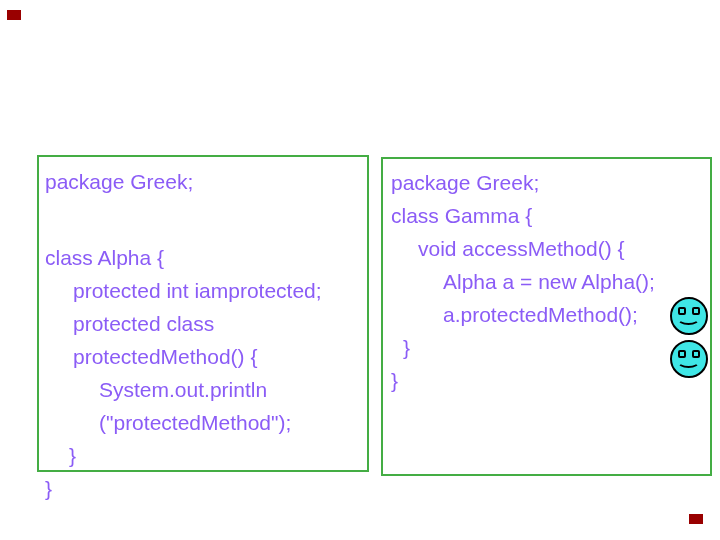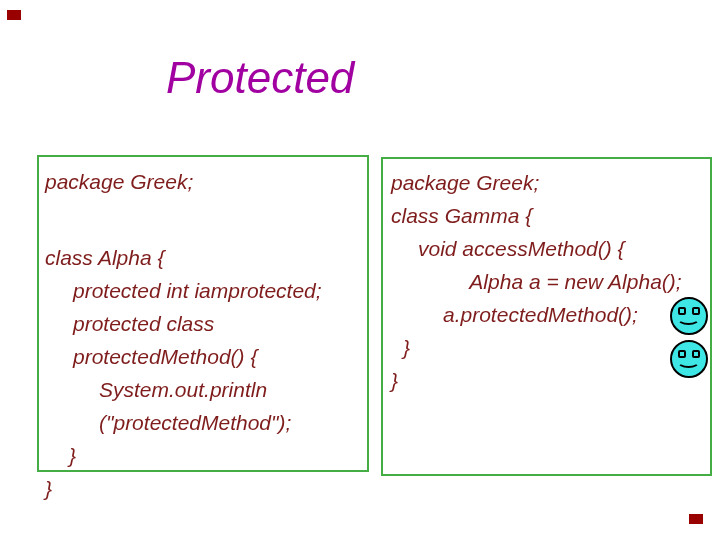--- a/index.html
+++ b/index.html
@@ -38,23 +38,22 @@
     left:37px;top:155px;width:332px;height:317px;
     padding:8px 2px 0 6px;
   }
   .code-box.right{
     left:381px;top:157px;width:331px;height:319px;
     padding:7px 2px 0 8px;
   }
   .code-line{
     font-size:21px;
     line-height:33px;
-    color:#7f1d1d;
+    color:#8b5cf6;
     white-space:pre;
-    font-style:italic;
   }
   .smiley{
     position:absolute;
     width:38px;height:38px;
     box-sizing:border-box;
     border:2px solid #000000;
     border-radius:50%;
     background:#3FE6E6;
   }
   .smiley.s1{left:670px;top:297px;}
@@ -80,42 +79,41 @@
     border-radius:50%;
   }
 </style>
 </head>
 <body>
 
 <div class="slide">
 
   <div class="corner-mark tl"></div>
 
-  <h1 class="title">Protected</h1>
 
   <div class="code-box left">
     <div class="code-lines">
         <div class="code-line" style="padding-left: 0px;">package Greek;</div>
         <div class="code-line" style="padding-left: 0px; margin-top: 43px;">class Alpha {</div>
         <div class="code-line" style="padding-left: 28px;">protected int iamprotected;</div>
         <div class="code-line" style="padding-left: 28px;">protected class</div>
         <div class="code-line" style="padding-left: 28px;">protectedMethod() {</div>
         <div class="code-line" style="padding-left: 54px;">System.out.println</div>
         <div class="code-line" style="padding-left: 54px;">("protectedMethod");</div>
         <div class="code-line" style="padding-left: 24px;">}</div>
         <div class="code-line" style="padding-left: 0px;">}</div>
       </div>
   </div>
 
   <div class="code-box right">
     <div class="code-lines">
         <div class="code-line" style="padding-left: 0px;">package Greek;</div>
         <div class="code-line" style="padding-left: 0px;">class Gamma {</div>
         <div class="code-line" style="padding-left: 27px;">void accessMethod() {</div>
-        <div class="code-line" style="padding-left: 52px; text-align: center;">Alpha a = new Alpha();</div>
+        <div class="code-line" style="padding-left: 52px;">Alpha a = new Alpha();</div>
         <div class="code-line" style="padding-left: 52px;">a.protectedMethod();</div>
         <div class="code-line" style="padding-left: 12px;">}</div>
         <div class="code-line" style="padding-left: 0px;">}</div>
       </div>
   </div>
 
   <div class="smiley s1">
     <span class="eye l"></span>
     <span class="eye r"></span>
     <span class="mouth"></span>

